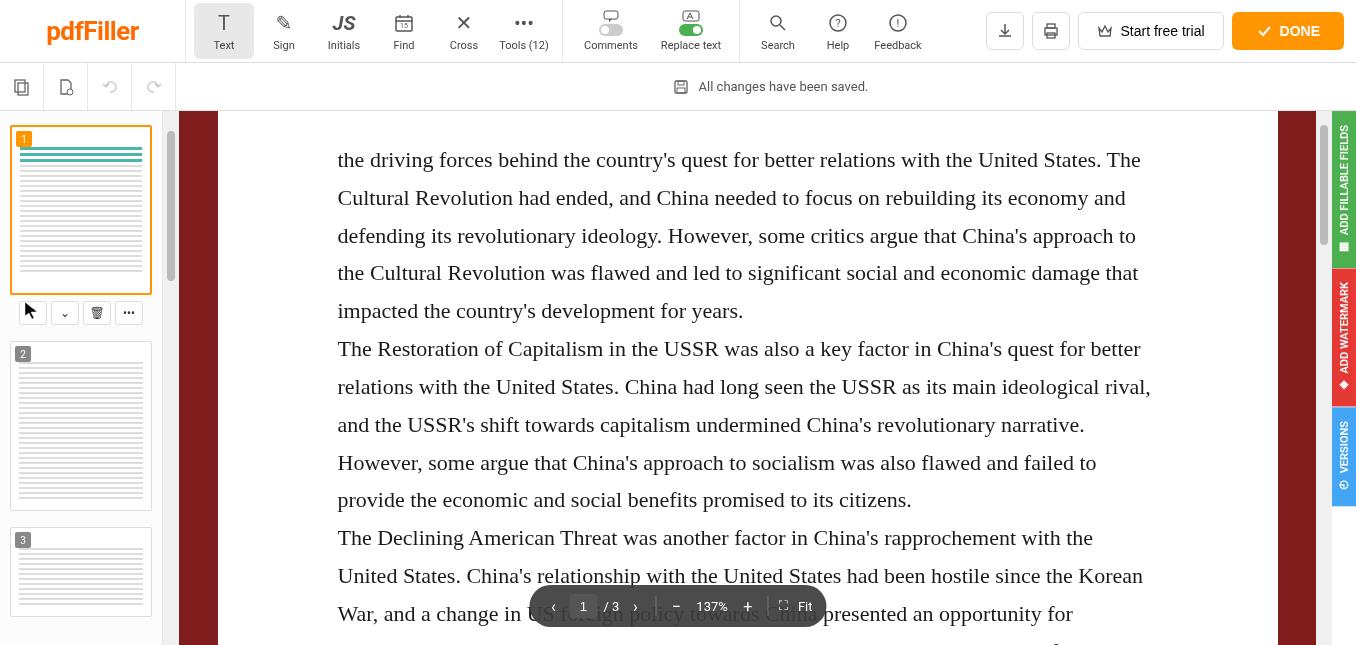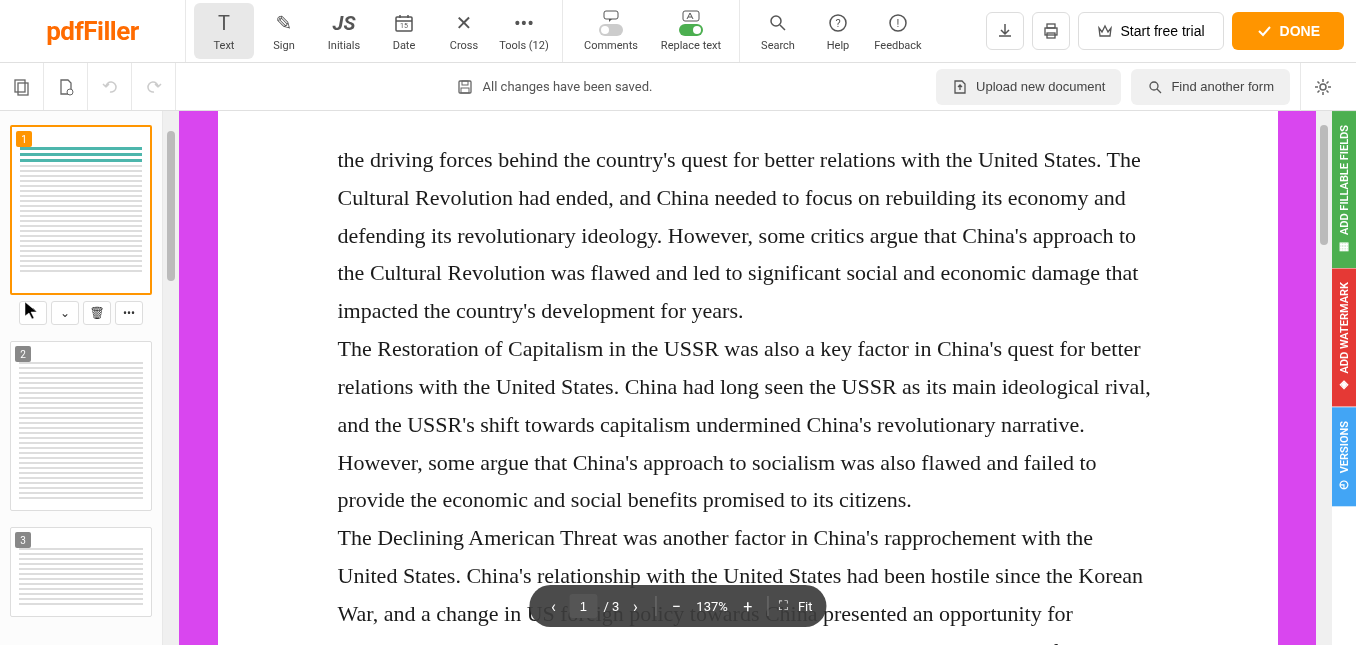--- a/index.html
+++ b/index.html
@@ -39,21 +39,21 @@
 .thumb { border: 1px solid #ddd; border-radius: 2px; background: #fff; position: relative; padding: 6px 8px; height: 170px; overflow: hidden; }
 .thumb.active { border: 2px solid #ff9500; }
 .thumb-num { position: absolute; top: 4px; left: 4px; width: 16px; height: 16px; background: #ff9500; color: #fff; font-size: 10px; display: flex; align-items: center; justify-content: center; border-radius: 2px; }
 .thumb.inactive .thumb-num { background: #888; }
 .thumb-line { height: 2px; background: #ddd; margin-bottom: 3px; }
 .thumb-line.teal { background: #4db6ac; height: 3px; }
 .thumb-actions { display: flex; gap: 4px; margin-top: 6px; justify-content: center; }
 .thumb-action { width: 28px; height: 24px; border: 1px solid #ddd; border-radius: 3px; display: flex; align-items: center; justify-content: center; cursor: pointer; font-size: 12px; background: #fff; }
 .scroll-track { width: 16px; background: #f0f0f0; position: relative; }
 .scroll-thumb { width: 8px; background: #bbb; border-radius: 4px; position: absolute; left: 4px; top: 20px; height: 150px; }
-.doc-area { flex: 1; background: #d946ef; display: flex; justify-content: center; overflow: hidden; position: relative; }
+.doc-area { flex: 1; background: #7f1d1d; display: flex; justify-content: center; overflow: hidden; position: relative; }
 .page { background: #fff; width: 1060px; padding: 30px 120px 30px 120px; }
 .doc-text { font-family: Georgia, "Times New Roman", serif; font-size: 22px; line-height: 1.72; color: #1a1a1a; }
 .doc-text p { margin-bottom: 0; }
 .right-scroll { width: 16px; background: #f0f0f0; position: relative; }
 .right-scroll .scroll-thumb { top: 14px; height: 120px; }
 .right-tabs { width: 24px; display: flex; flex-direction: column; }
 .side-tab { writing-mode: vertical-rl; transform: rotate(180deg); padding: 14px 4px; font-size: 11px; font-weight: 600; color: #fff; display: flex; align-items: center; gap: 6px; cursor: pointer; }
 .side-tab.green { background: #4caf50; }
 .side-tab.red { background: #e53935; }
 .side-tab.blue { background: #42a5f5; }
@@ -89,21 +89,21 @@
       <div class="toolbar-item">
         <span class="icon">
             <svg width="20" height="20" viewBox="0 0 20 20">
               <rect x="2" y="4" width="16" height="14" rx="1" fill="none" stroke="#555" stroke-width="1.5"></rect>
               <line x1="2" y1="8" x2="18" y2="8" stroke="#555" stroke-width="1.5"></line>
               <line x1="6" y1="2" x2="6" y2="5" stroke="#555" stroke-width="1.5"></line>
               <line x1="14" y1="2" x2="14" y2="5" stroke="#555" stroke-width="1.5"></line>
               <text x="10" y="15" font-size="7" text-anchor="middle" fill="#555">15</text>
             </svg>
           </span>
-        <span class="label">Date</span>
+        <span class="label">Find</span>
       </div>
       <div class="toolbar-item">
         <span class="icon">✕</span>
         <span class="label">Cross</span>
       </div>
       <div class="toolbar-item">
         <span class="icon">•••</span>
         <span class="label">Tools (12)</span>
       </div>
     </div>
@@ -216,41 +216,20 @@
         </svg>
     </div>
   </div>
   <div class="sub-center">
     <svg width="16" height="16" viewBox="0 0 16 16">
         <rect x="2" y="2" width="12" height="12" rx="1" fill="none" stroke="#666" stroke-width="1.3"></rect>
         <rect x="5" y="2" width="6" height="4" fill="none" stroke="#666"></rect>
         <rect x="4" y="9" width="8" height="5" fill="none" stroke="#666"></rect>
       </svg>
     <span>All changes have been saved.</span>
-  </div>
-  <div class="sub-right">
-    <button class="sub-action-btn">
-      <svg width="16" height="16" viewBox="0 0 16 16">
-          <path d="M3 2 L10 2 L13 5 L13 14 L3 14 Z M8 6 L8 11 M6 8 L8 6 L10 8" fill="none" stroke="#555" stroke-width="1.3"></path>
-        </svg>
-      <span>Upload new document</span>
-    </button>
-    <button class="sub-action-btn">
-      <svg width="16" height="16" viewBox="0 0 16 16">
-          <circle cx="7" cy="7" r="4" fill="none" stroke="#555" stroke-width="1.3"></circle>
-          <line x1="10" y1="10" x2="14" y2="14" stroke="#555" stroke-width="1.3"></line>
-        </svg>
-      <span>Find another form</span>
-    </button>
-    <div class="gear-btn">
-      <svg width="20" height="20" viewBox="0 0 20 20">
-          <circle cx="10" cy="10" r="3" fill="none" stroke="#666" stroke-width="1.5"></circle>
-          <path d="M10 2 L10 5 M10 15 L10 18 M2 10 L5 10 M15 10 L18 10 M4.5 4.5 L6.5 6.5 M13.5 13.5 L15.5 15.5 M4.5 15.5 L6.5 13.5 M13.5 6.5 L15.5 4.5" stroke="#666" stroke-width="1.5"></path>
-        </svg>
-    </div>
   </div>
 </div>
 
 <div class="main">
   <div class="sidebar">
     <div class="thumb-container">
       <div class="thumb active">
         <div class="thumb-num">1</div>
         <div style="margin-top:14px">
         <div class="thumb-line teal"></div>

